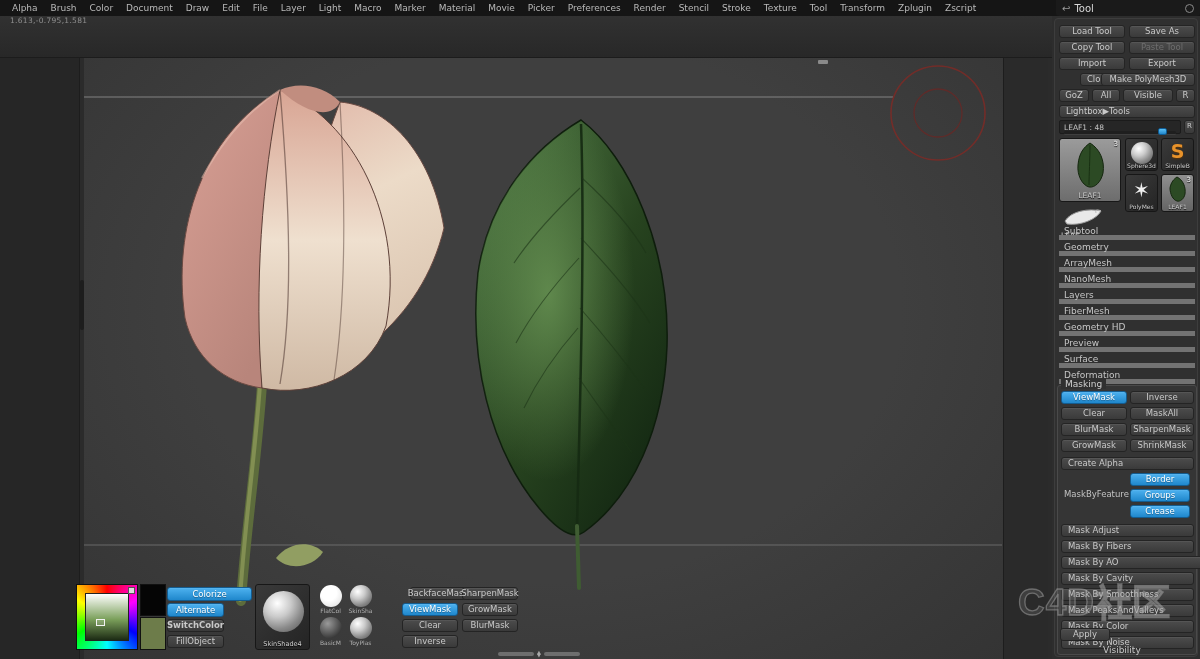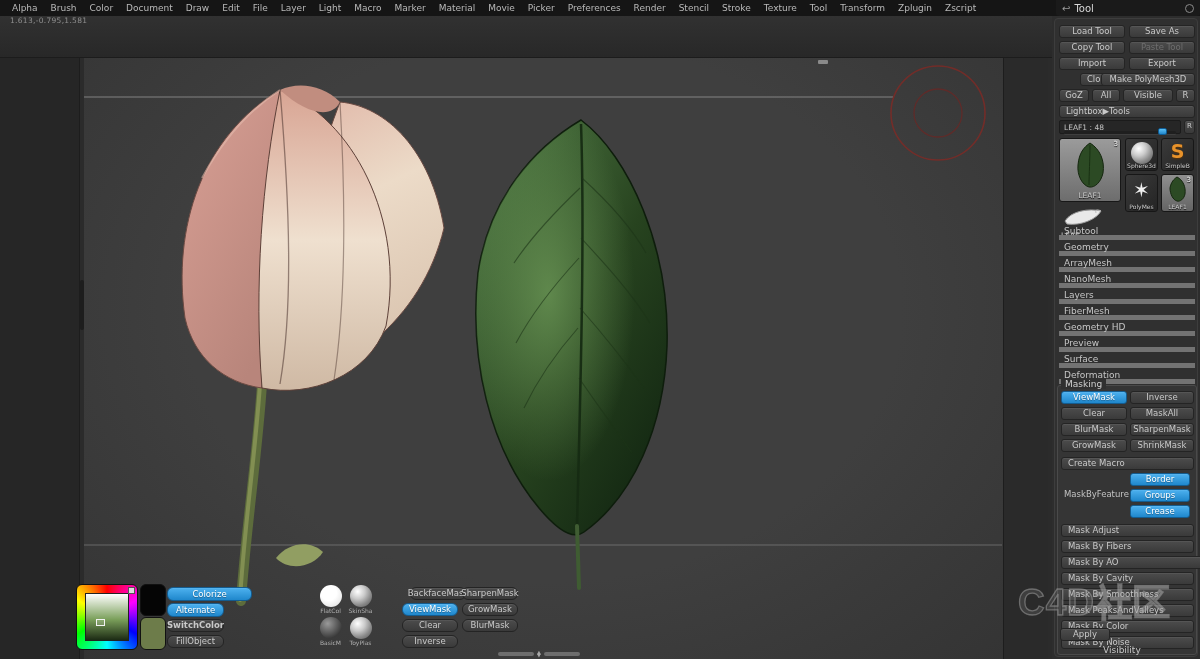--- a/index.html
+++ b/index.html
@@ -58,21 +58,21 @@
   .bslot .lbl { font-size:6.5px; color:#b5b5b5; display:block; margin-top:1px;
     overflow:hidden; white-space:nowrap; }
 
   
   #canvas { left:84px; top:58px; width:919px; height:601px;
     background:radial-gradient(ellipse at 50% 42%, #3f3f3f 55%, #343434 100%); z-index:1; }
   #canvas svg { position:absolute; left:0; top:0; }
   #hthumb { left:818px; top:60px; width:10px; height:4px; background:#8a8a8a; border-radius:1px; z-index:25; }
 
   
-  .z2 { z-index:26;border-radius:6px; }
+  .z2 { z-index:26; }
   #colorpicker { left:76px; top:584px; width:62px; height:66px; border:1px solid #111;
     background:conic-gradient(#f00,#f0f,#00f,#0ff,#0f0,#ff0,#f00); }
   #sv { position:absolute; left:8px; top:8px; right:8px; bottom:8px;
     background:linear-gradient(to bottom, #fff, #7ba05b 55%, #1c2b14);
     border:1px solid #222; }
   #sv .cursor { position:absolute; left:10px; bottom:14px; width:9px; height:7px;
     border:1px solid #f2f2f2; background:rgba(255,255,255,.15); }
   #cp-mark { position:absolute; right:2px; top:2px; width:7px; height:7px; background:#ddd; border:1px solid #555; }
   #swatch-main { left:140px; top:584px; width:26px; height:32px; background:#050505; border:1px solid #111; }
   #swatch-alt { left:140px; top:617px; width:26px; height:33px; background:#6d7c4a; border:1px solid #111; }
@@ -371,20 +371,24 @@
     </div>
   <div class="btn blue abs z2" style="left:167px;top:603px;width:57px;height:14px;">
       <span>Alternate</span>
     </div>
   <div class="btn abs z2" style="left:167px;top:619px;width:57px;height:13px;font-weight:bold;">
       <span>SwitchColor</span>
     </div>
   <div class="btn abs z2" style="left:167px;top:635px;width:57px;height:13px;">
       <span>FillObject</span>
     </div>
+  <div id="mat-big" class="thumb abs z2">
+    <span class="ball"></span>
+    <span class="lbl" style="font-size:6.5px;">SkinShade4</span>
+  </div>
   <div class="smat abs z2" style="left:317px;top:585px;">
       <span class="ball" style="background:radial-gradient(circle at 40% 35%,#fff 40%,#d8d8d8);"></span>
       <span class="lbl">FlatCol</span>
     </div>
   <div class="smat abs z2" style="left:347px;top:585px;">
       <span class="ball"></span>
       <span class="lbl">SkinSha</span>
     </div>
   <div class="smat abs z2" style="left:317px;top:617px;">
       <span class="ball" style="background:radial-gradient(circle at 35% 30%,#9a9a9a,#3a3a3a 70%);"></span>
@@ -644,21 +648,21 @@
         <div class="btn tp-btn" style="left:72px;top:37px;width:64px;">
             <span>SharpenMask</span>
           </div>
         <div class="btn tp-btn" style="left:3px;top:53px;width:66px;">
             <span>GrowMask</span>
           </div>
         <div class="btn tp-btn" style="left:72px;top:53px;width:64px;">
             <span>ShrinkMask</span>
           </div>
         <div class="btn tp-btn" style="left:3px;top:71px;width:133px;justify-content:flex-start;padding-left:6px;">
-            <span>Create Macro</span>
+            <span>Create Alpha</span>
           </div>
         <div class="tp-row-lbl" style="left:0px;top:103px;font-size:8.5px;">MaskByFeature</div>
         <div class="btn blue tp-btn" style="left:72px;top:87px;width:60px;">
             <span>Border</span>
           </div>
         <div class="btn blue tp-btn" style="left:72px;top:103px;width:60px;">
             <span>Groups</span>
           </div>
         <div class="btn blue tp-btn" style="left:72px;top:119px;width:60px;">
             <span>Crease</span>

